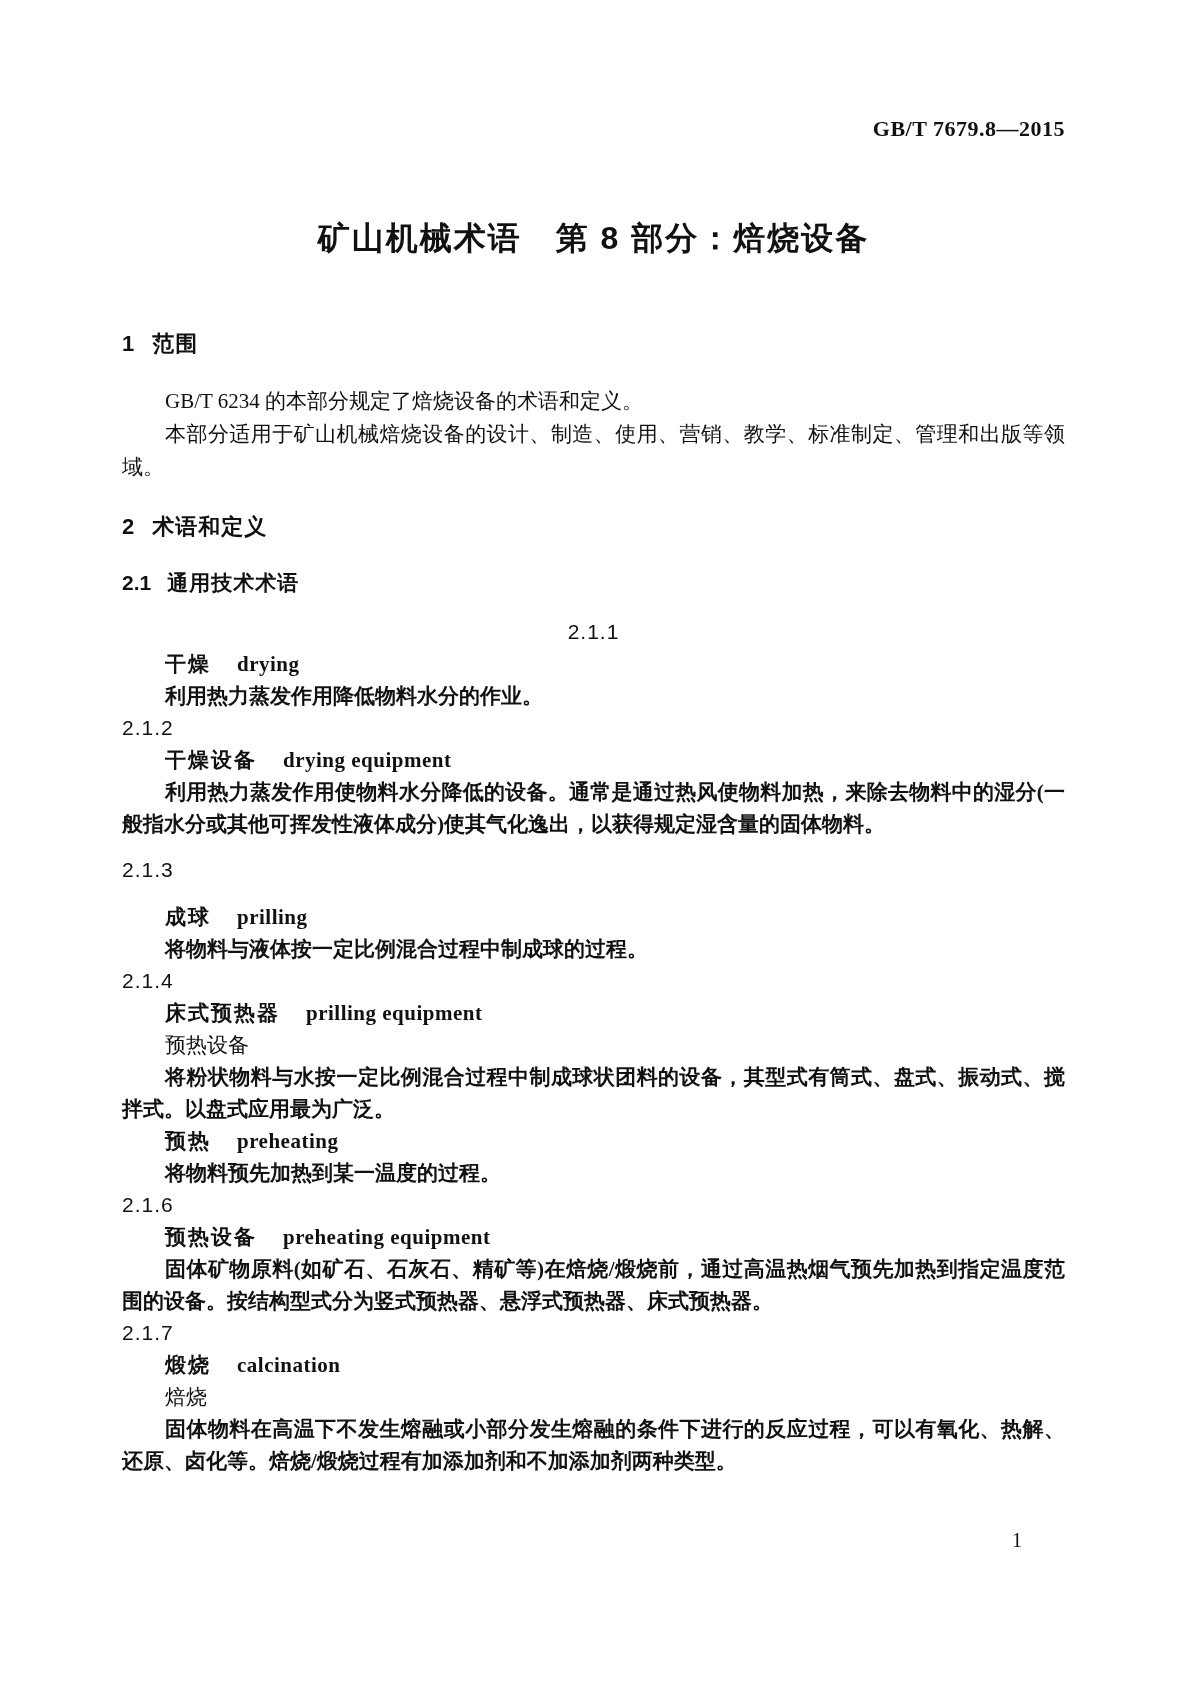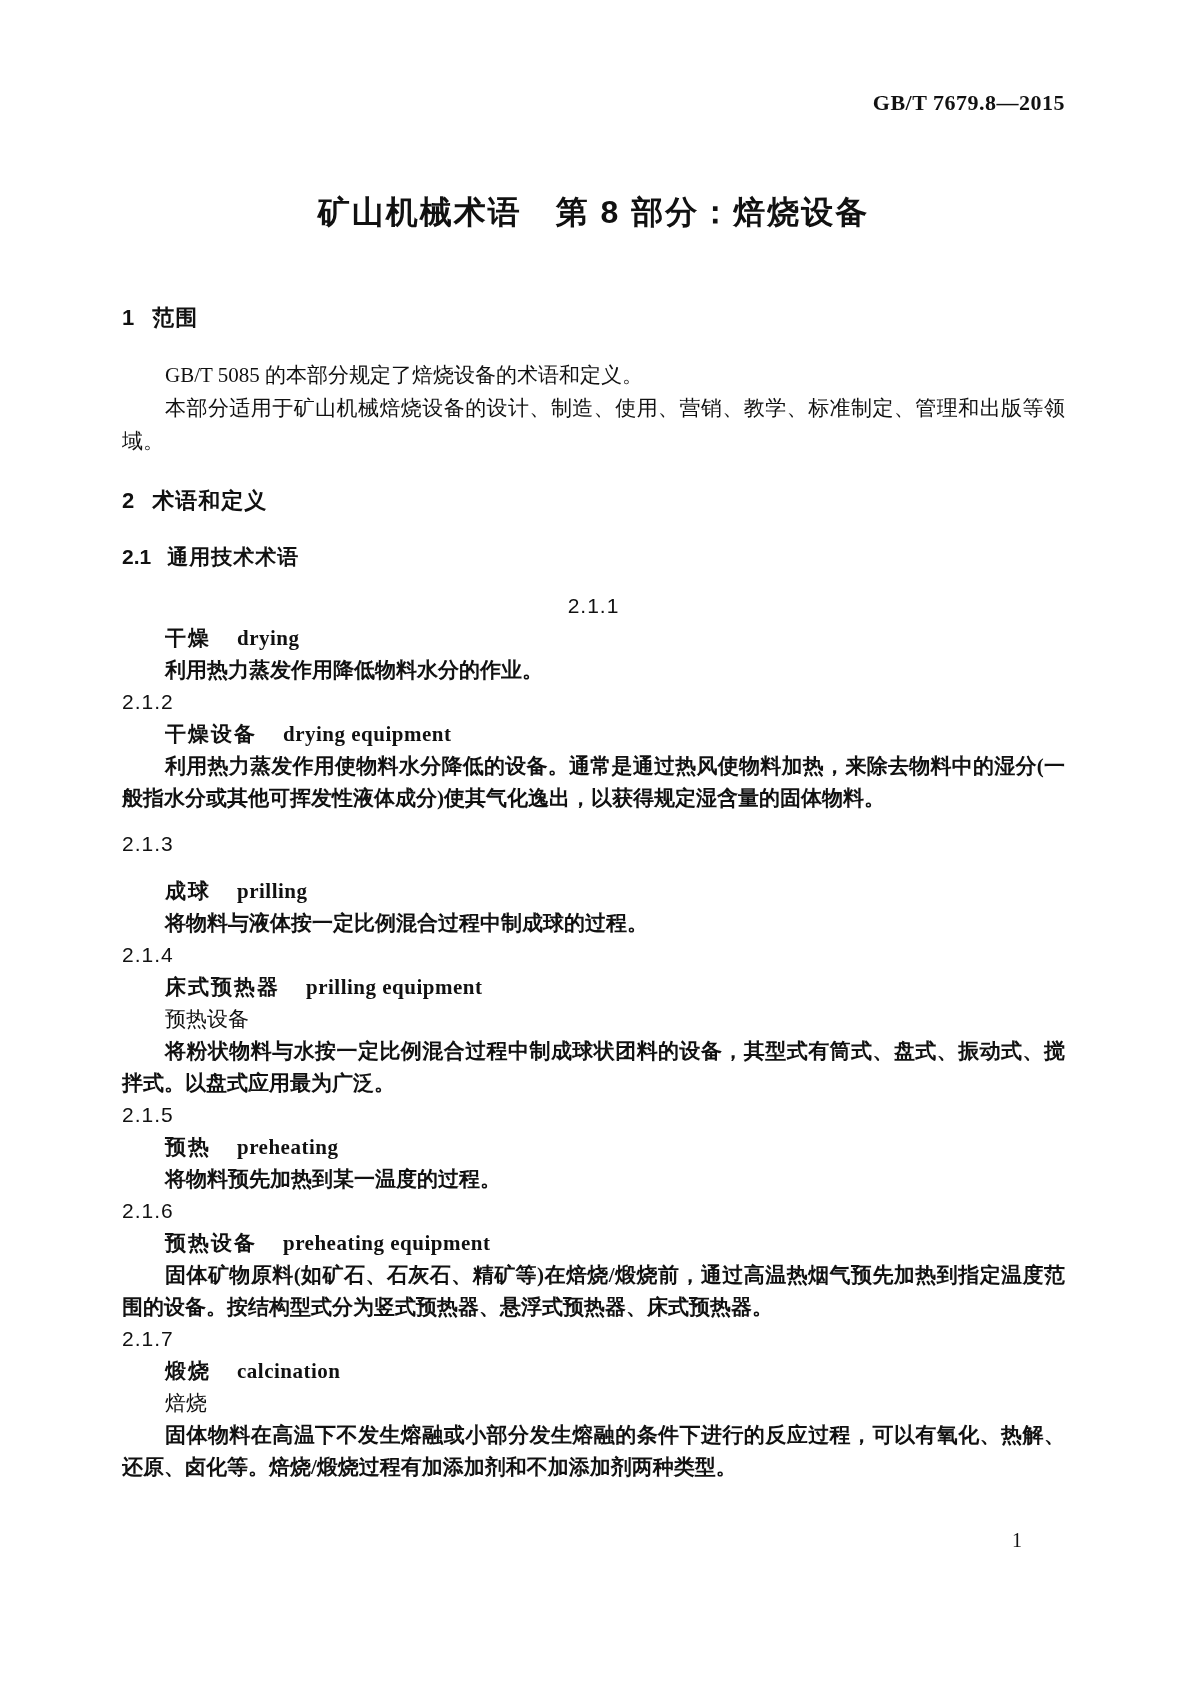--- a/index.html
+++ b/index.html
@@ -11,21 +11,21 @@
     background: #ffffff;
     color: #111111;
     font-family: "Liberation Serif", "DejaVu Serif", serif;
     font-size: 21px;
     overflow: hidden;
   }
   .content {
     padding: 0 126px 0 122px;
   }
   .doc-header {
-    padding-top: 88px;
+    padding-top: 114px;
     text-align: right;
     font-family: "Liberation Serif", "DejaVu Serif", serif;
     font-weight: bold;
     font-size: 22px;
     line-height: 29px;
     letter-spacing: 0.5px;
   }
   .doc-title {
     margin: 74px 0 0 0;
     text-align: center;
@@ -117,21 +117,21 @@
   <div class="content">
 
     <div class="doc-header">GB/T 7679.8—2015</div>
 
     <h1 class="doc-title">矿山机械术语　第 8 部分：焙烧设备</h1>
 
     <section>
       <h2 class="sec-heading h-scope">
         <span class="sec-num">1</span><span>范围</span>
       </h2>
-      <p class="body-para first-para">GB/T 5085 的本部分规定了焙烧设备的术语和定义。</p>
+      <p class="body-para first-para">GB/T 6234 的本部分规定了焙烧设备的术语和定义。</p>
       <p class="body-para">本部分适用于矿山机械焙烧设备的设计、制造、使用、营销、教学、标准制定、管理和出版等领域。</p>
     </section>
 
     <section class="terms-area">
       <h2 class="sec-heading h-terms">
         <span class="sec-num">2</span><span>术语和定义</span>
       </h2>
       <h3 class="h-sub">
         <span class="sec-num">2.1</span><span>通用技术术语</span>
       </h3>
@@ -163,21 +163,20 @@
       <div class="term-block">
         <div class="term-number">2.1.4</div>
         <div class="term-line">
           <span class="term-zh">床式预热器</span><span class="term-en">prilling equipment</span>
         </div>
         <p class="term-synonym">预热设备</p>
         <p class="term-def">将粉状物料与水按一定比例混合过程中制成球状团料的设备，其型式有筒式、盘式、振动式、搅拌式。以盘式应用最为广泛。</p>
       </div>
 
       <div class="term-block">
-        <div class="term-number">2.1.5</div>
         <div class="term-line">
           <span class="term-zh">预热</span><span class="term-en">preheating</span>
         </div>
         <p class="term-def">将物料预先加热到某一温度的过程。</p>
       </div>
 
       <div class="term-block">
         <div class="term-number">2.1.6</div>
         <div class="term-line">
           <span class="term-zh">预热设备</span><span class="term-en">preheating equipment</span>

